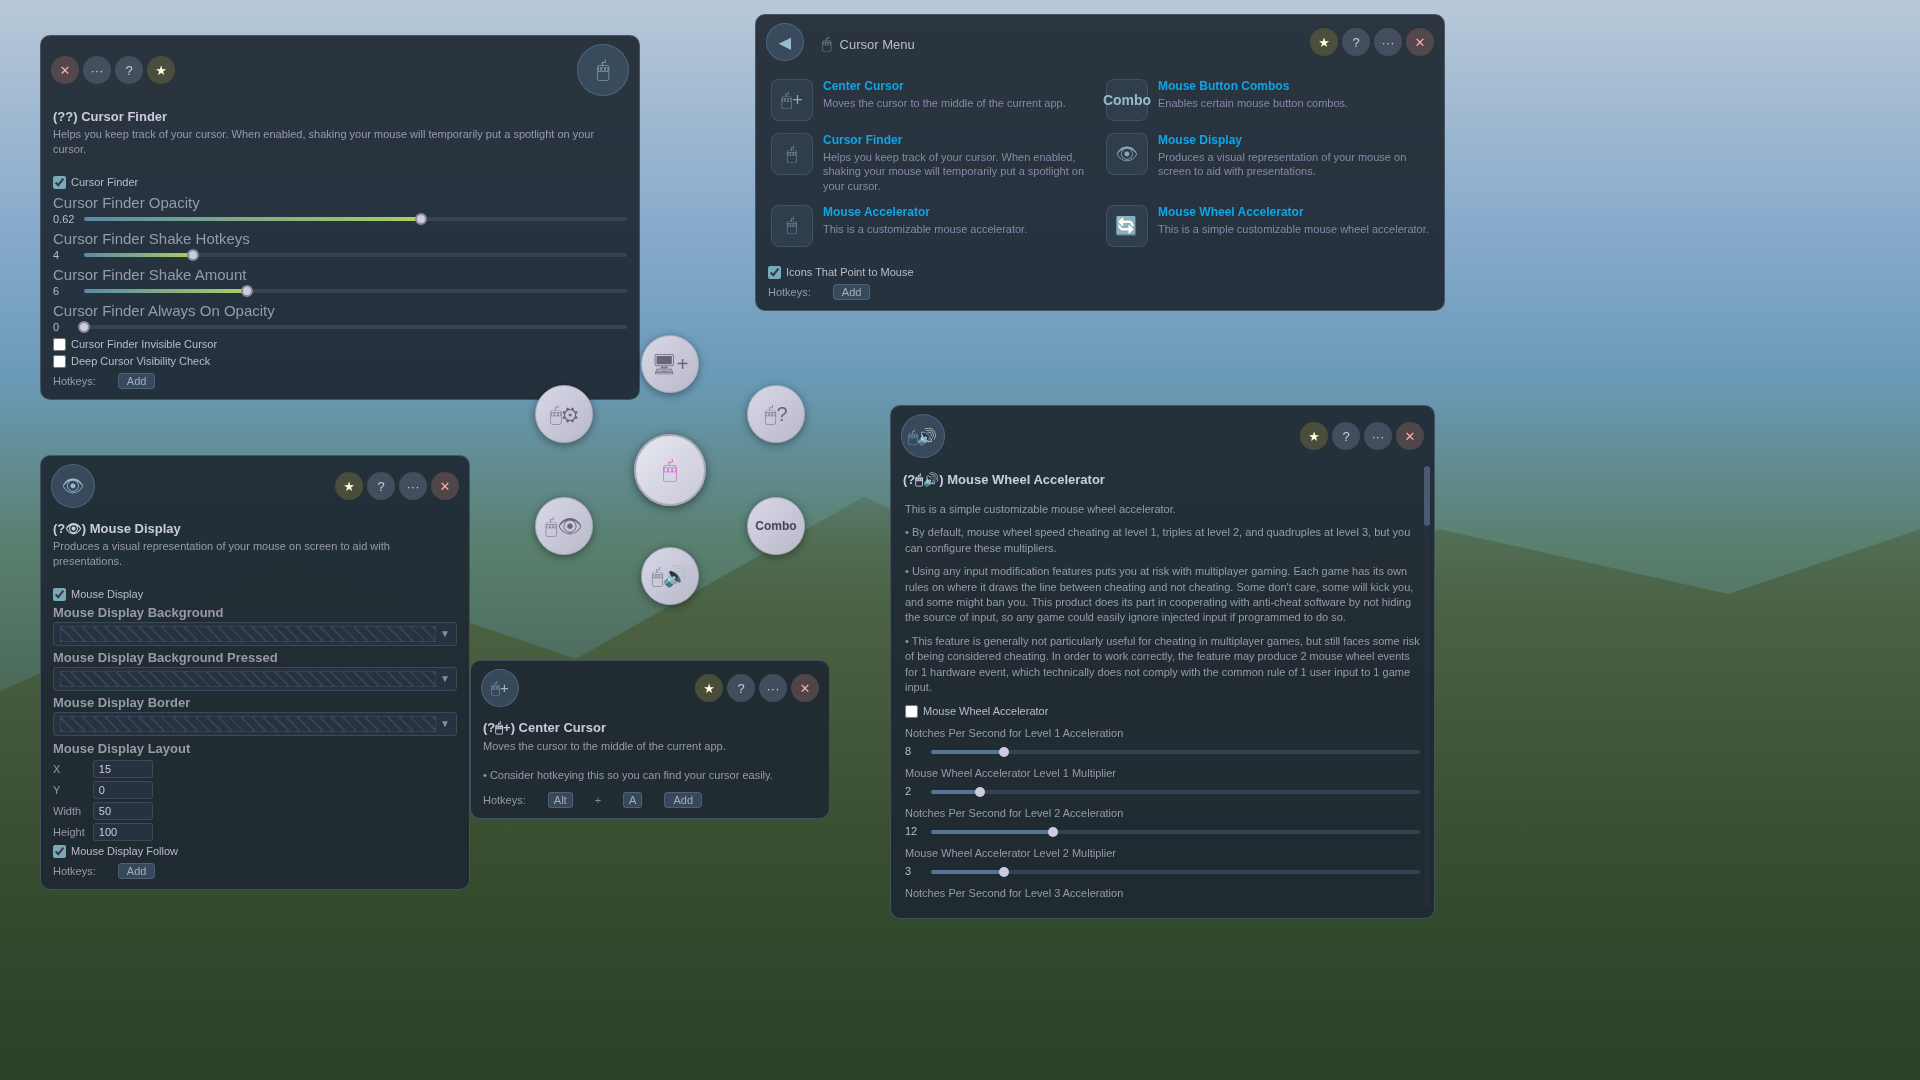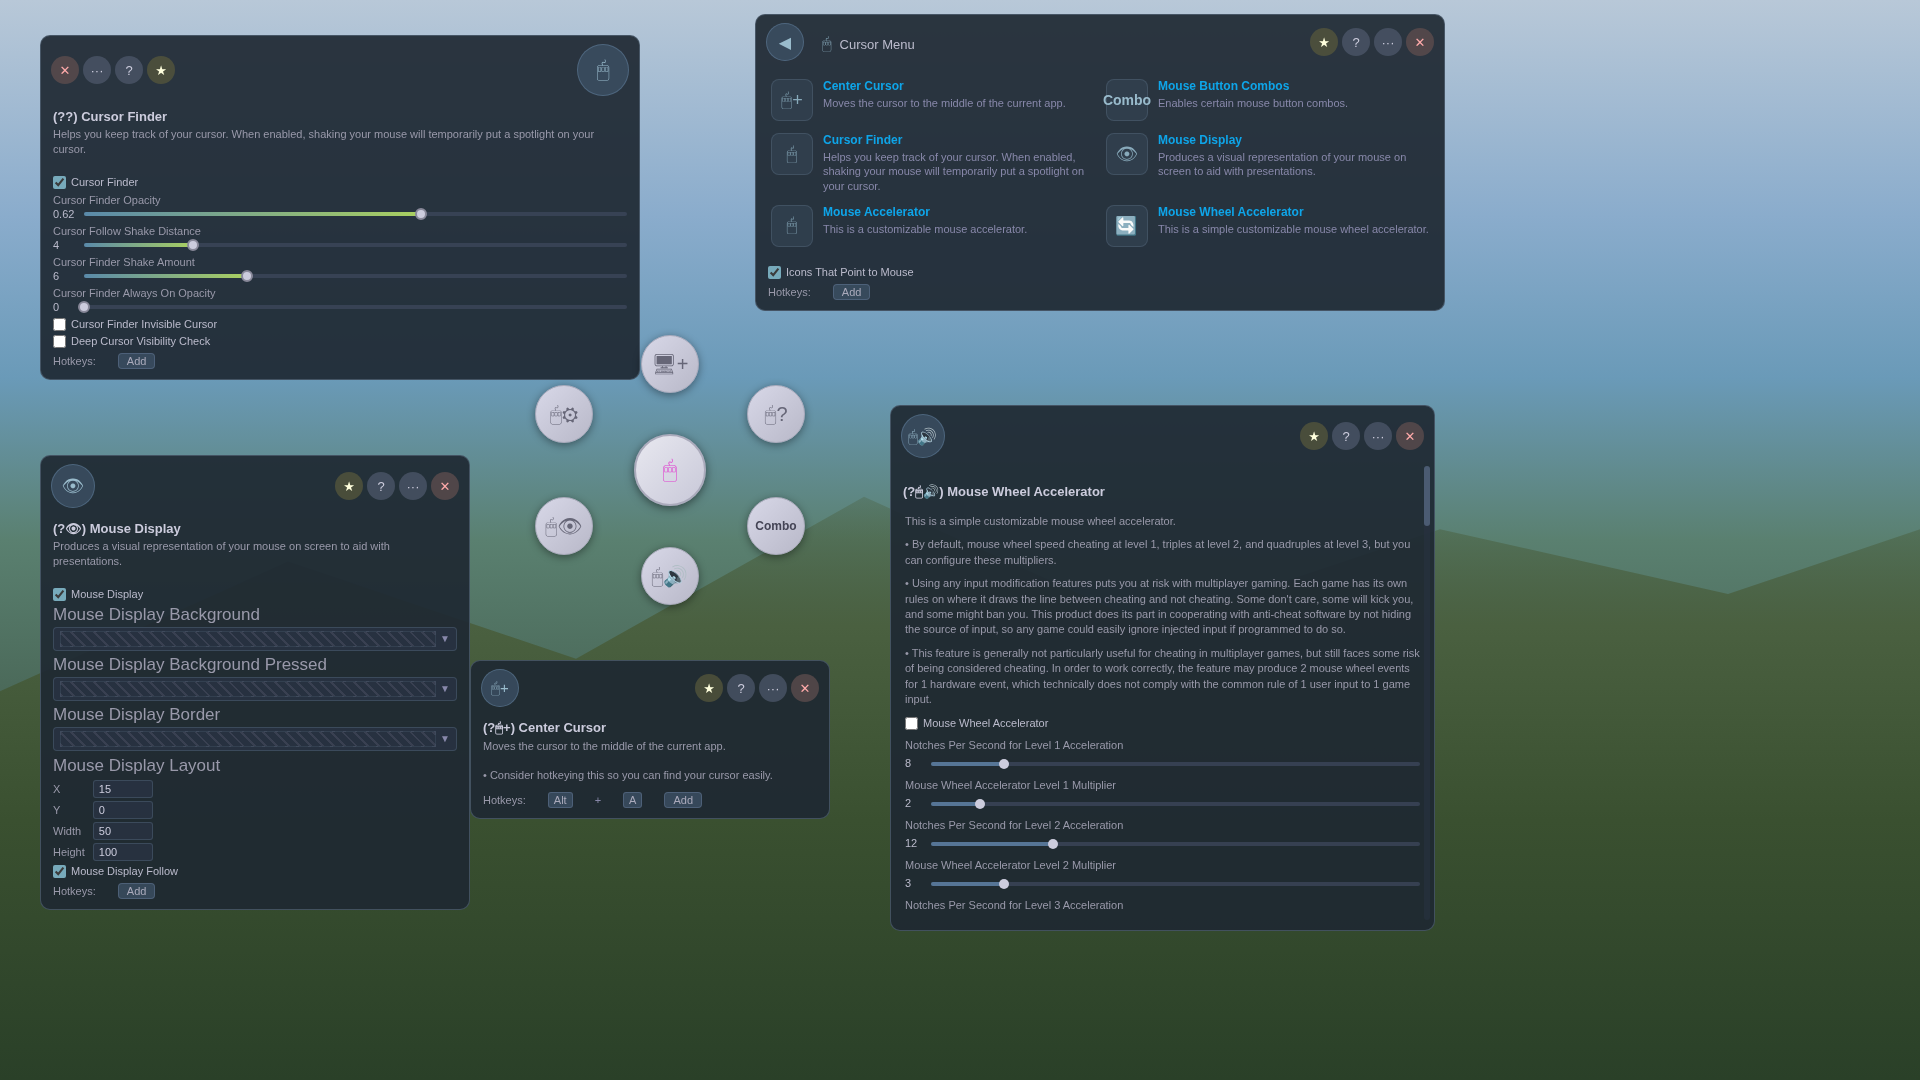--- a/index.html
+++ b/index.html
@@ -132,21 +132,21 @@
 
     .checkbox-row input[type="checkbox"] {
       accent-color: #7ab;
     }
 
     .slider-section {
       margin: 5px 0;
     }
 
     .slider-label {
-      font-size: 11px;
+      font-size: 15px;
       color: #99a;
       margin-bottom: 2px;
     }
 
     .slider-row {
       display: flex;
       align-items: center;
       gap: 6px;
     }
 
@@ -330,23 +330,24 @@
       font-size: 12px;
       font-weight: bold;
       color: #445;
     }
 
     
     .select-row {
       margin: 4px 0;
     }
     .select-label {
-      font-size: 17px;
+      font-size: 13px;
       color: #99a;
       margin-bottom: 2px;
+      font-weight: bold;
     }
     .fake-select {
       display: flex;
       align-items: center;
       background: rgba(40, 50, 65, 0.9);
       border: 1px solid rgba(80, 100, 120, 0.5);
       border-radius: 4px;
       padding: 3px 6px;
       width: 100%;
       position: relative;
@@ -396,21 +397,20 @@
       color: #99a;
       line-height: 1.5;
       max-height: 600px;
     }
 
     .wheel-title-row {
       display: flex;
       align-items: flex-end;
       gap: 8px;
       padding: 6px 12px;
-      margin-top: 12px;
     }
 
     .wheel-section-title {
       font-size: 13px;
       font-weight: 600;
       color: #ccd;
     }
 
     .wheel-para {
       margin-bottom: 8px;
@@ -544,21 +544,21 @@
       <div class="slider-label">Cursor Finder Opacity</div>
       <div class="slider-row">
         <span class="slider-val">0.62</span>
         <div class="slider-track">
           <div class="slider-fill" style="width:62%"></div>
           <div class="slider-thumb" style="left:62%"></div>
         </div>
       </div>
     </div>
     <div class="slider-section">
-      <div class="slider-label">Cursor Follow Shake Distance</div>
+      <div class="slider-label">Cursor Finder Shake Hotkeys</div>
       <div class="slider-row">
         <span class="slider-val">4</span>
         <div class="slider-track">
           <div class="slider-fill" style="width:20%"></div>
           <div class="slider-thumb" style="left:20%"></div>
         </div>
       </div>
     </div>
     <div class="slider-section">
       <div class="slider-label">Cursor Finder Shake Amount</div>

